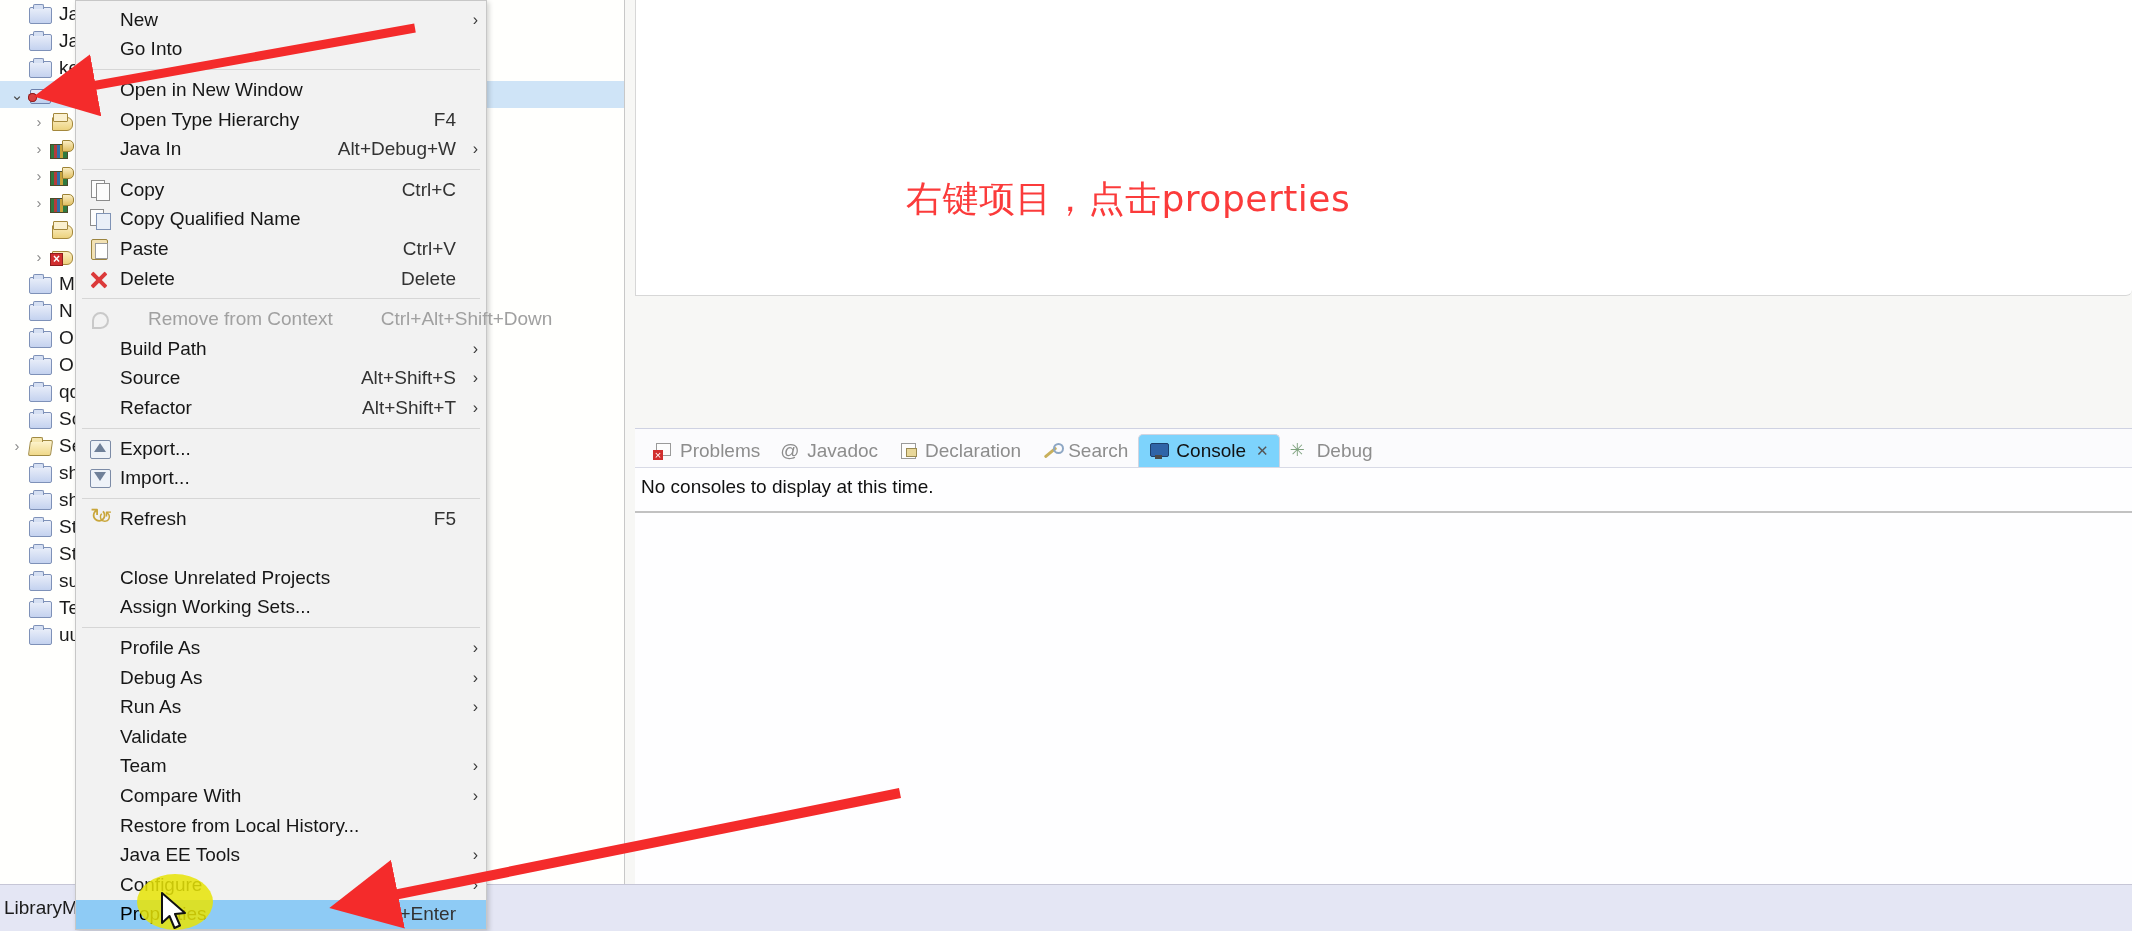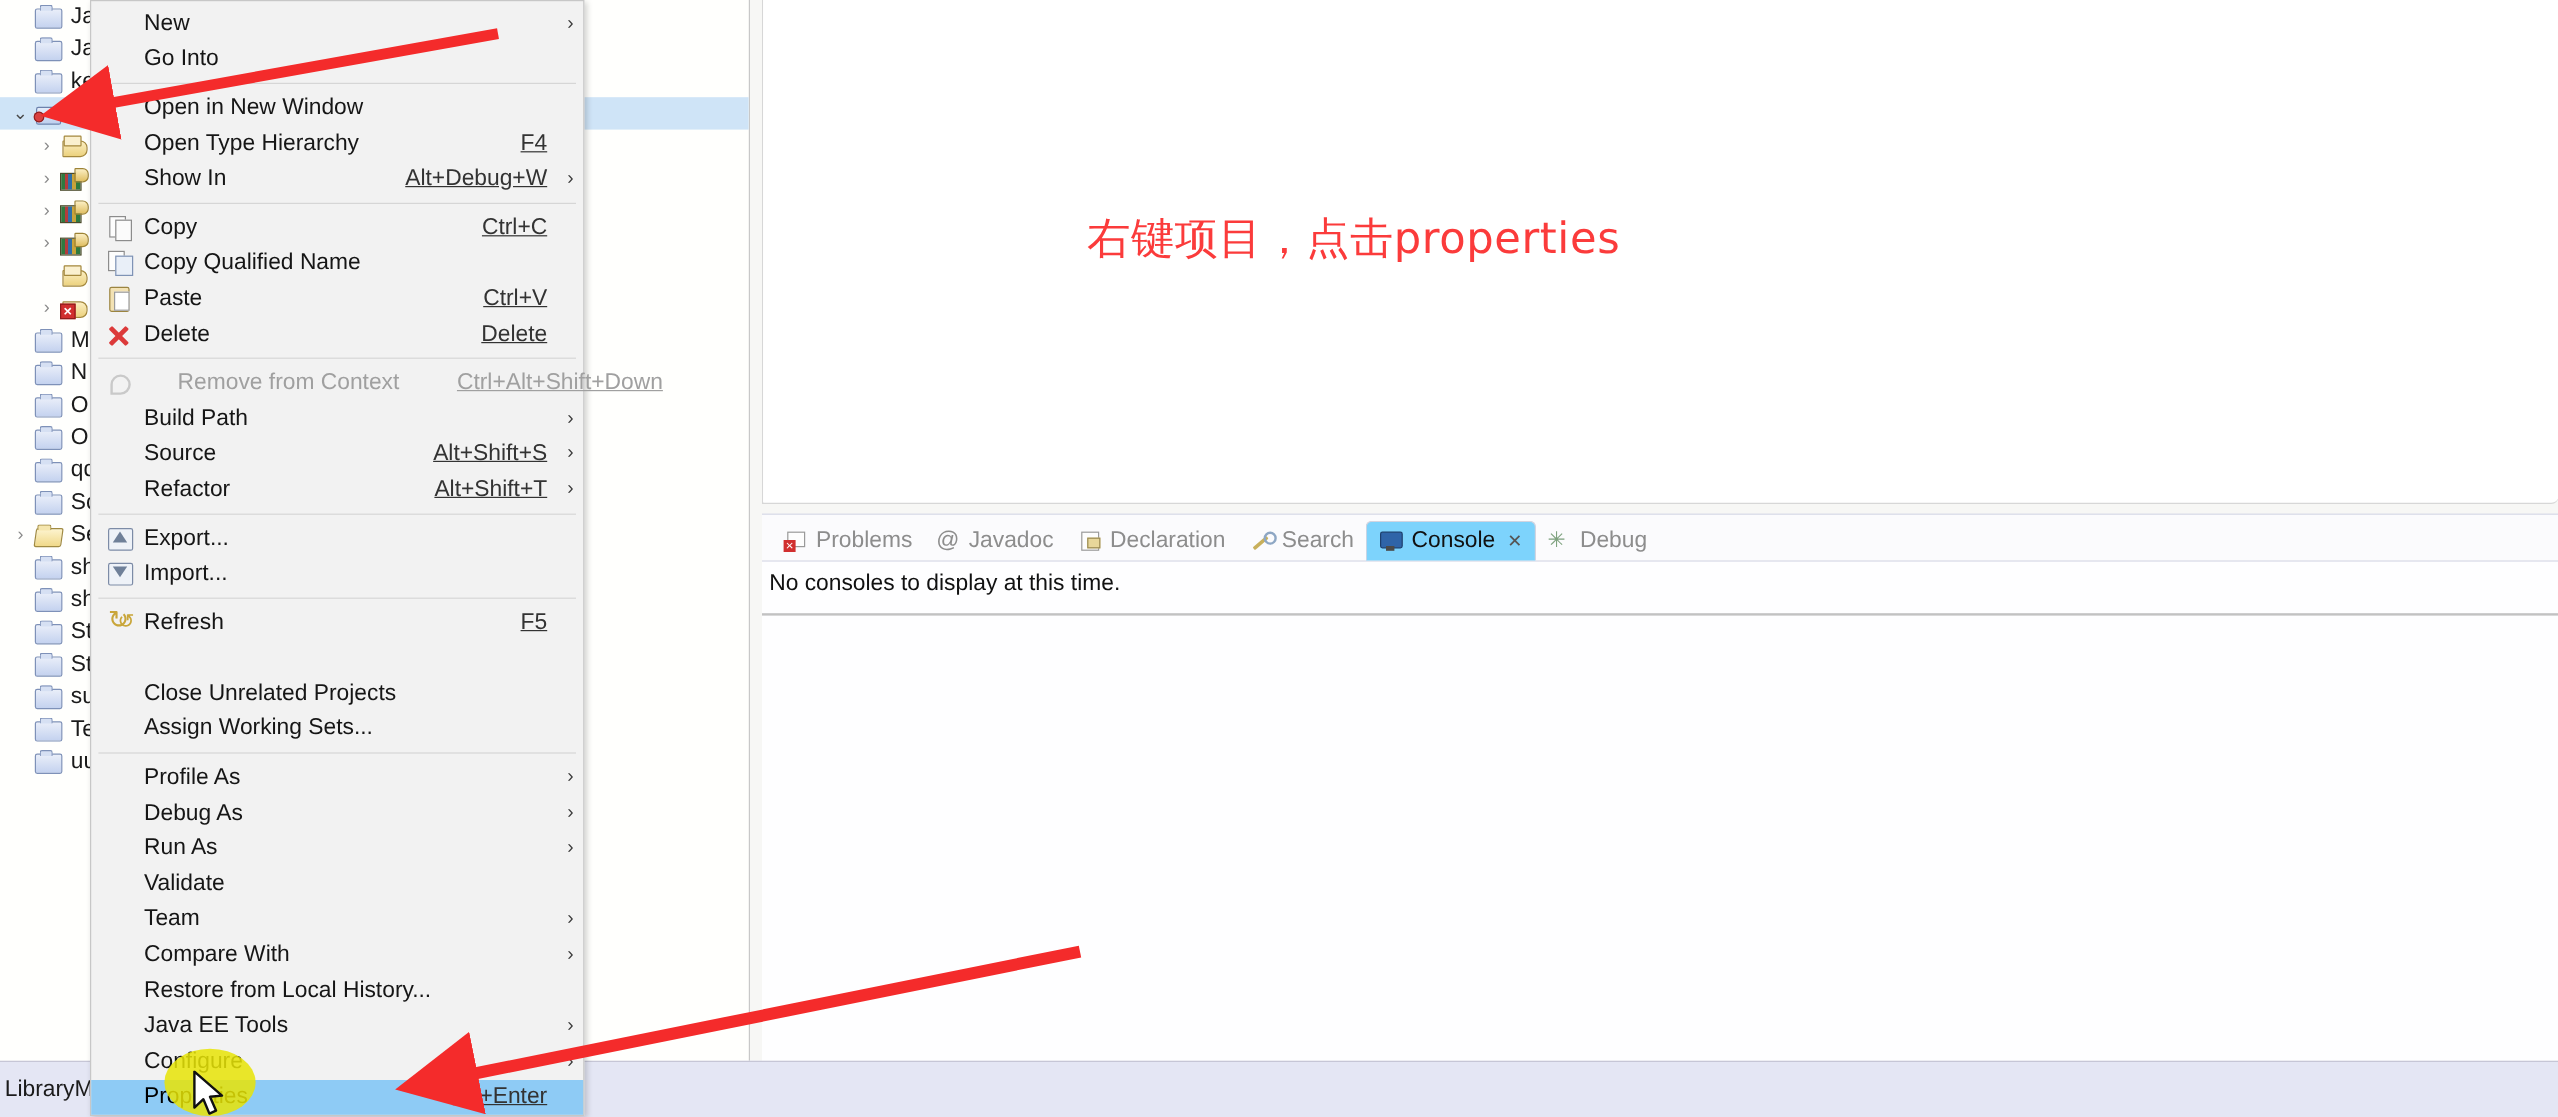--- a/index.html
+++ b/index.html
@@ -205,21 +205,21 @@
     position: absolute;
     left: 625px; top: 0;
     right: 0;
     height: 884px;
     background: #f7f7f5;
   }
   #editor-area {
     position: absolute;
     left: 10px; top: 0px;
     right: 0px;
-    height: 420px;
+    height: 296px;
     background: #ffffff;
     border: 1px solid #d7d7d7;
     border-top: none;
     border-right: none;
     border-radius: 0 0 6px 0;
     box-sizing: border-box;
   }
   #annotation-text {
     position: absolute;
     left: 270px;
@@ -394,21 +394,20 @@
     flex: 0 0 30px;
     position: relative;
     display: inline-block;
     margin-right: 4px;
   }
   .mi .mlabel { flex: 1 1 auto; }
   .mi .maccel {
     color: #333;
     font-size: 19px;
     padding-left: 20px;
-    text-decoration: underline;
   }
   .mi.disabled .maccel { color: #a0a0a0; }
   .mi .marrow {
     width: 16px;
     text-align: right;
     color: #3a3a3a;
     font-size: 16px;
     margin-left: 6px;
   }
   .msep {
@@ -730,21 +729,21 @@
         <span class="marrow"></span>
       </div>
       <div class="mi">
         <span class="mico "></span>
         <span class="mlabel">Open Type Hierarchy</span>
         <span class="maccel">F4</span>
         <span class="marrow"></span>
       </div>
       <div class="mi">
         <span class="mico "></span>
-        <span class="mlabel">Show In</span>
+        <span class="mlabel">Java In</span>
         <span class="maccel">Alt+Debug+W</span>
         <span class="marrow">›</span>
       </div>
       <div class="msep"></div>
       <div class="mi">
         <span class="mico mico-copy"></span>
         <span class="mlabel">Copy</span>
         <span class="maccel">Ctrl+C</span>
         <span class="marrow"></span>
       </div>

